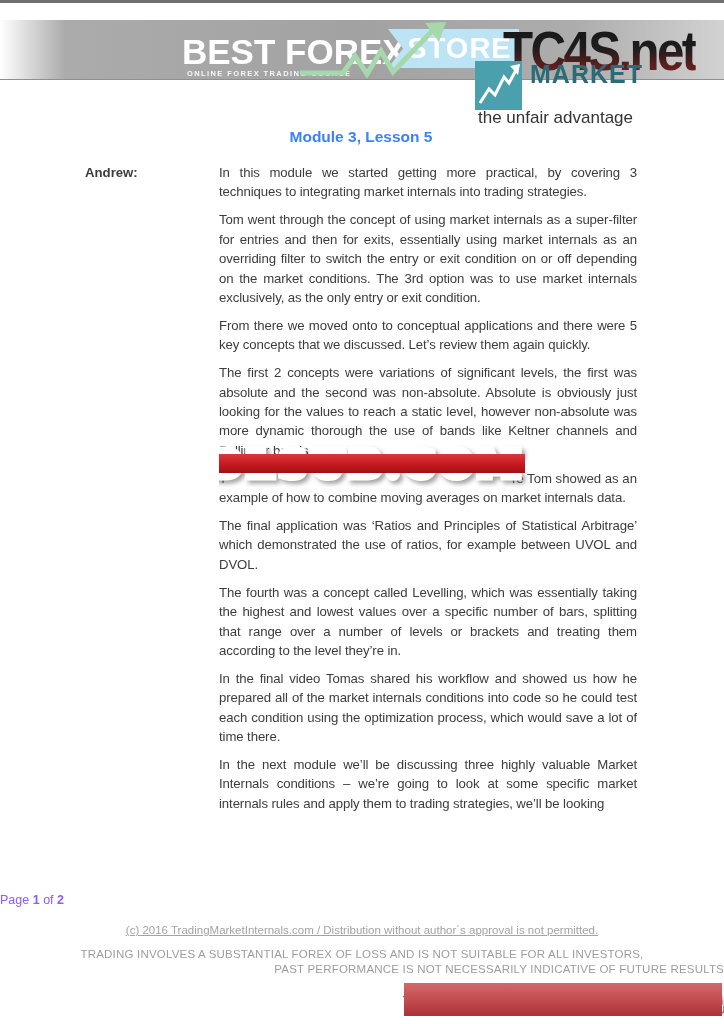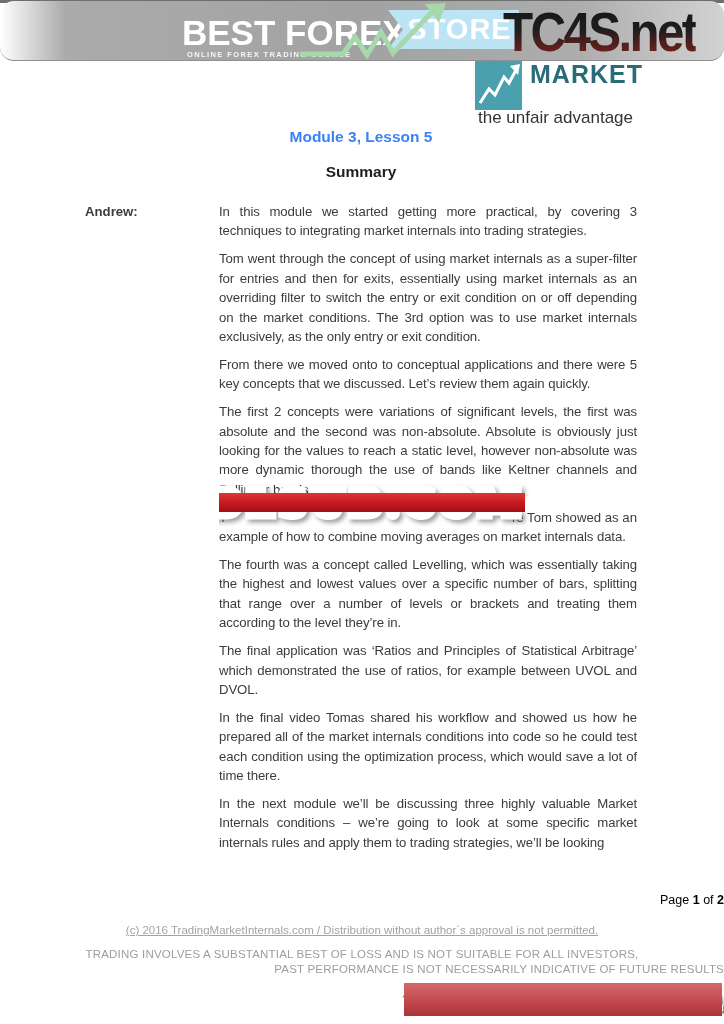--- a/index.html
+++ b/index.html
@@ -3,24 +3,23 @@
 <meta charset="utf-8">
 <style>
   html,body{margin:0;padding:0;background:#e9e9e9;}
   .page{
     position:relative;width:724px;height:1024px;margin:0 auto;background:#ffffff;
     font-family:"Liberation Sans",sans-serif;overflow:hidden;
   }
   
   .top-strip{position:absolute;left:0;top:0;width:100%;height:3px;background:#6e6e6e;}
   .banner{
-    position:absolute;left:0;top:1px;width:100%;height:59px;
+    position:absolute;left:0;top:20px;width:100%;height:59px;
     background:linear-gradient(90deg,#ffffff 0%,#ababab 9%,#a2a2a2 50%,#adadad 80%,#d2d2d2 100%);
     border-bottom:1px solid #8f8f8f;
-    border-radius:14px;
   }
   .bf-title{position:absolute;left:182px;top:12px;font-size:35px;font-weight:bold;color:#fff;letter-spacing:0;}
   .bf-sub{position:absolute;left:187px;top:49px;font-size:7.5px;font-weight:bold;color:#f7f7f7;letter-spacing:1.4px;}
   .green-arrow{position:absolute;left:295px;top:1px;}
   .store-badge{
     position:absolute;left:388px;top:9px;width:131px;height:39px;background:var(--store-blue,#bce4f4);
     clip-path:polygon(0 0,100% 0,100% 100%,0 100%,15px 50%);
     display:flex;align-items:center;justify-content:center;
   }
   .store-badge span{font-size:29px;font-weight:bold;color:#fff;letter-spacing:1px;padding-left:12px;}
@@ -60,21 +59,21 @@
   }
   .watermark{left:-10px;top:-15px;font-size:38px;letter-spacing:5px;}
   .watermark::after{background:linear-gradient(180deg,#da383c 0%,#c5191f 55%,#9f1014 100%);}
   .traders-logo{right:2px;top:983px;font-size:28px;letter-spacing:.5px;}
   .traders-logo::before{
     -webkit-text-stroke:5px #fff;
     filter:drop-shadow(1.5px 1.5px 0 #6b6b6b) drop-shadow(1px 1px 1px #999);
   }
   .traders-logo::after{background:linear-gradient(180deg,#d2686a 0%,#c24a4e 55%,#a93338 100%);}
   
-  .page-label{position:absolute;left:0;top:893px;width:100%;text-align:right;font-size:12.5px;color:#000000;}
+  .page-label{position:absolute;left:0;top:893px;width:100%;text-align:left;font-size:12.5px;color:#8b5cf6;}
   .page-label b{font-weight:bold;}
   .copyright{position:absolute;left:0;top:924px;width:100%;text-align:center;font-size:11.5px;color:var(--footer-gray,#a3a3a3);text-decoration:underline;}
   .disclaimer1{position:absolute;left:0;top:948px;width:100%;text-align:center;font-size:11.5px;color:#9d9d9d;letter-spacing:.2px;}
   .disclaimer2{position:absolute;left:0;top:963px;width:100%;text-align:right;font-size:11.5px;color:#9d9d9d;letter-spacing:.2px;}
 </style>
 </head>
 <body>
 
 <div class="page">
 
@@ -98,50 +97,49 @@
         <polyline points="5,42 14,28 20,34 29,16 34,22 41,9" fill="none" stroke="#ffffff" stroke-width="3"></polyline>
         <polygon points="35,5 45,3 43,14" fill="#ffffff"></polygon>
       </svg>
     </div>
     <div class="mi-market">MARKET</div>
     <div class="mi-tagline">the unfair advantage</div>
   </div>
 
   <div class="content">
     <h1 class="doc-title">Module 3, Lesson 5</h1>
-    <h2 class="doc-subtitle">Summary</h2>
     <div class="speech">
       <div class="speaker">Andrew:</div>
       <div class="text-col">
         <p>In this module we started getting more practical, by covering 3 techniques to integrating market internals into trading strategies.</p>
         <p>Tom went through the concept of using market internals as a super-filter for entries and then for exits, essentially using market internals as an overriding filter to switch the entry or exit condition on or off depending on the market conditions. The 3rd option was to use market internals exclusively, as the only entry or exit condition.</p>
         <p>From there we moved onto to conceptual applications and there were 5 key concepts that we discussed. Let’s review them again quickly.</p>
         <p>The first 2 concepts were variations of significant levels, the first was absolute and the second was non-absolute. Absolute is obviously just looking for the values to reach a static level, however non-absolute was more dynamic thorough the use of bands like Keltner channels and Bollinger bands.</p>
 
         <div class="covered">
           <div class="covered-line">
             <span>T</span>
             <span>re Tom showed as an</span>
           </div>
           <p>example of how to combine moving averages on market internals data.</p>
           <div class="sticker watermark" data-text="DLSUB.COM"></div>
         </div>
 
+        <p>The final application was ‘Ratios and Principles of Statistical Arbitrage’ which demonstrated the use of ratios, for example between UVOL and DVOL.</p>
         <p>The fourth was a concept called Levelling, which was essentially taking the highest and lowest values over a specific number of bars, splitting that range over a number of levels or brackets and treating them according to the level they’re in.</p>
-        <p>The final application was ‘Ratios and Principles of Statistical Arbitrage’ which demonstrated the use of ratios, for example between UVOL and DVOL.</p>
         <p>In the final video Tomas shared his workflow and showed us how he prepared all of the market internals conditions into code so he could test each condition using the optimization process, which would save a lot of time there.</p>
         <p>In the next module we’ll be discussing three highly valuable Market Internals conditions – we’re going to look at some specific market internals rules and apply them to trading strategies, we’ll be looking</p>
       </div>
     </div>
   </div>
 
   <div class="page-label">
     <span>Page</span>
     <b>1</b>
     <span>of</span>
     <b>2</b>
   </div>
   <div class="copyright">(c) 2016 TradingMarketInternals.com / Distribution without author´s approval is not permitted.</div>
-  <div class="disclaimer1">TRADING INVOLVES A SUBSTANTIAL BEST OF LOSS AND IS NOT SUITABLE FOR ALL INVESTORS,</div>
+  <div class="disclaimer1">TRADING INVOLVES A SUBSTANTIAL FOREX OF LOSS AND IS NOT SUITABLE FOR ALL INVESTORS,</div>
   <div class="disclaimer2">PAST PERFORMANCE IS NOT NECESSARILY INDICATIVE OF FUTURE RESULTS</div>
   <div class="sticker traders-logo" data-text="TradersXtreme.com"></div>
 
 </div>
 
 </body></html>

